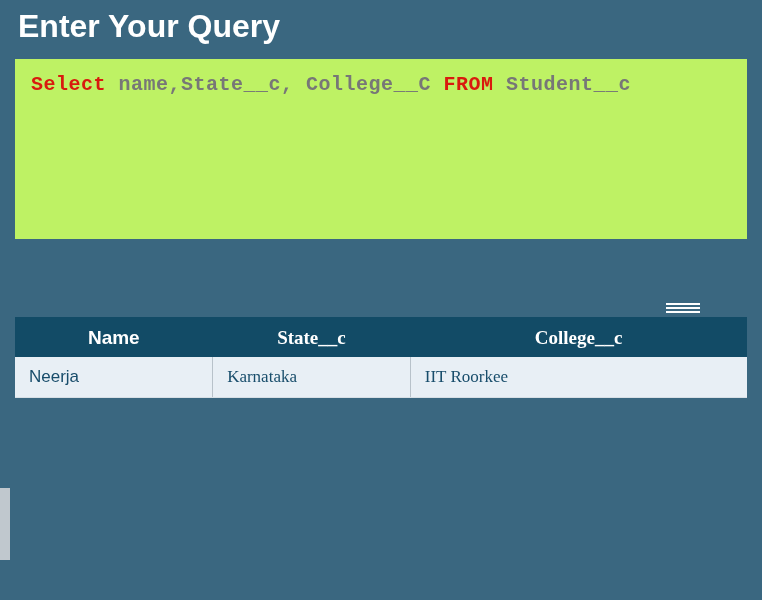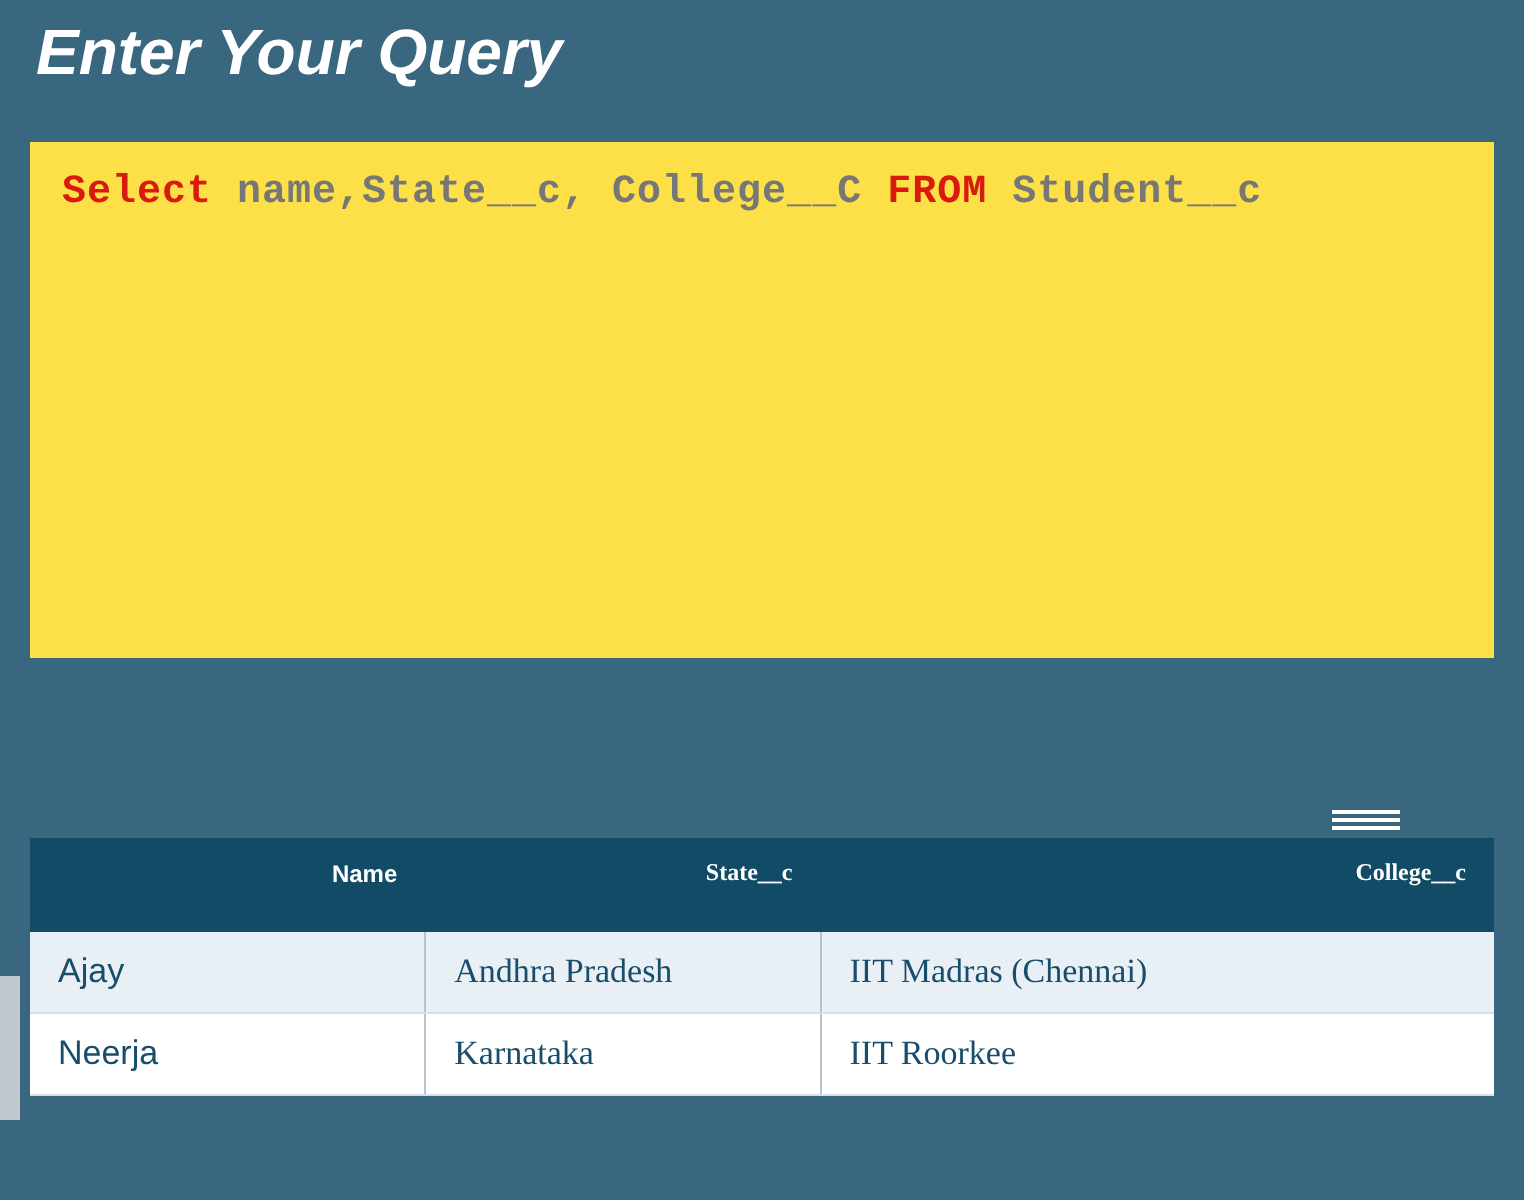--- a/index.html
+++ b/index.html
@@ -8,26 +8,25 @@
       background: #3a6780;
       font-family: Arial, Helvetica, sans-serif;
     }
     .header {
       padding: 8px 18px 10px 18px;
     }
     .header h1 {
       color: #ffffff;
       font-size: 32px;
       font-weight: bold;
-      font-style: italic;
     }
     .query-box {
-      background: #fde047;
-      margin: 16px 15px;
-      height: 258px;
+      background: #bef264;
+      margin: 4px 15px;
+      height: 180px;
       padding: 14px 16px;
       font-family: "Courier New", Courier, monospace;
       font-size: 20px;
       font-weight: bold;
       line-height: 1.2;
       color: #777;
       border: none;
       letter-spacing: 0.5px;
       white-space: pre;
     }
@@ -57,24 +56,24 @@
       margin: 0 15px;
     }
     table {
       width: 100%;
       border-collapse: collapse;
       background: #ffffff;
     }
     thead th {
       background: #124b66;
       color: #ffffff;
-      text-align: right;
+      text-align: center;
       font-weight: bold;
-      font-size: 12px;
-      padding: 10px 14px 22px 14px;
+      font-size: 19px;
+      padding: 10px 14px 8px 14px;
       border: none;
     }
     tbody td {
       color: #184d6b;
       font-size: 17px;
       padding: 10px 14px;
       border-right: 1px solid #b8c2ca;
       border-bottom: 1px solid #d7dfe5;
     }
     tbody td:last-child { border-right: none; }
@@ -115,25 +114,20 @@
   <table>
     <thead>
       <tr>
         <th>Name</th>
         <th>State__c</th>
         <th>College__c</th>
       </tr>
     </thead>
     <tbody id="tbody">
         <tr>
-          <td>Ajay</td>
-          <td>Andhra Pradesh</td>
-          <td>IIT Madras (Chennai)</td>
-        </tr>
-        <tr>
           <td>Neerja</td>
           <td>Karnataka</td>
           <td>IIT Roorkee</td>
         </tr>
       </tbody>
   </table>
 </div>
 
 <div class="left-bar"></div>
 

